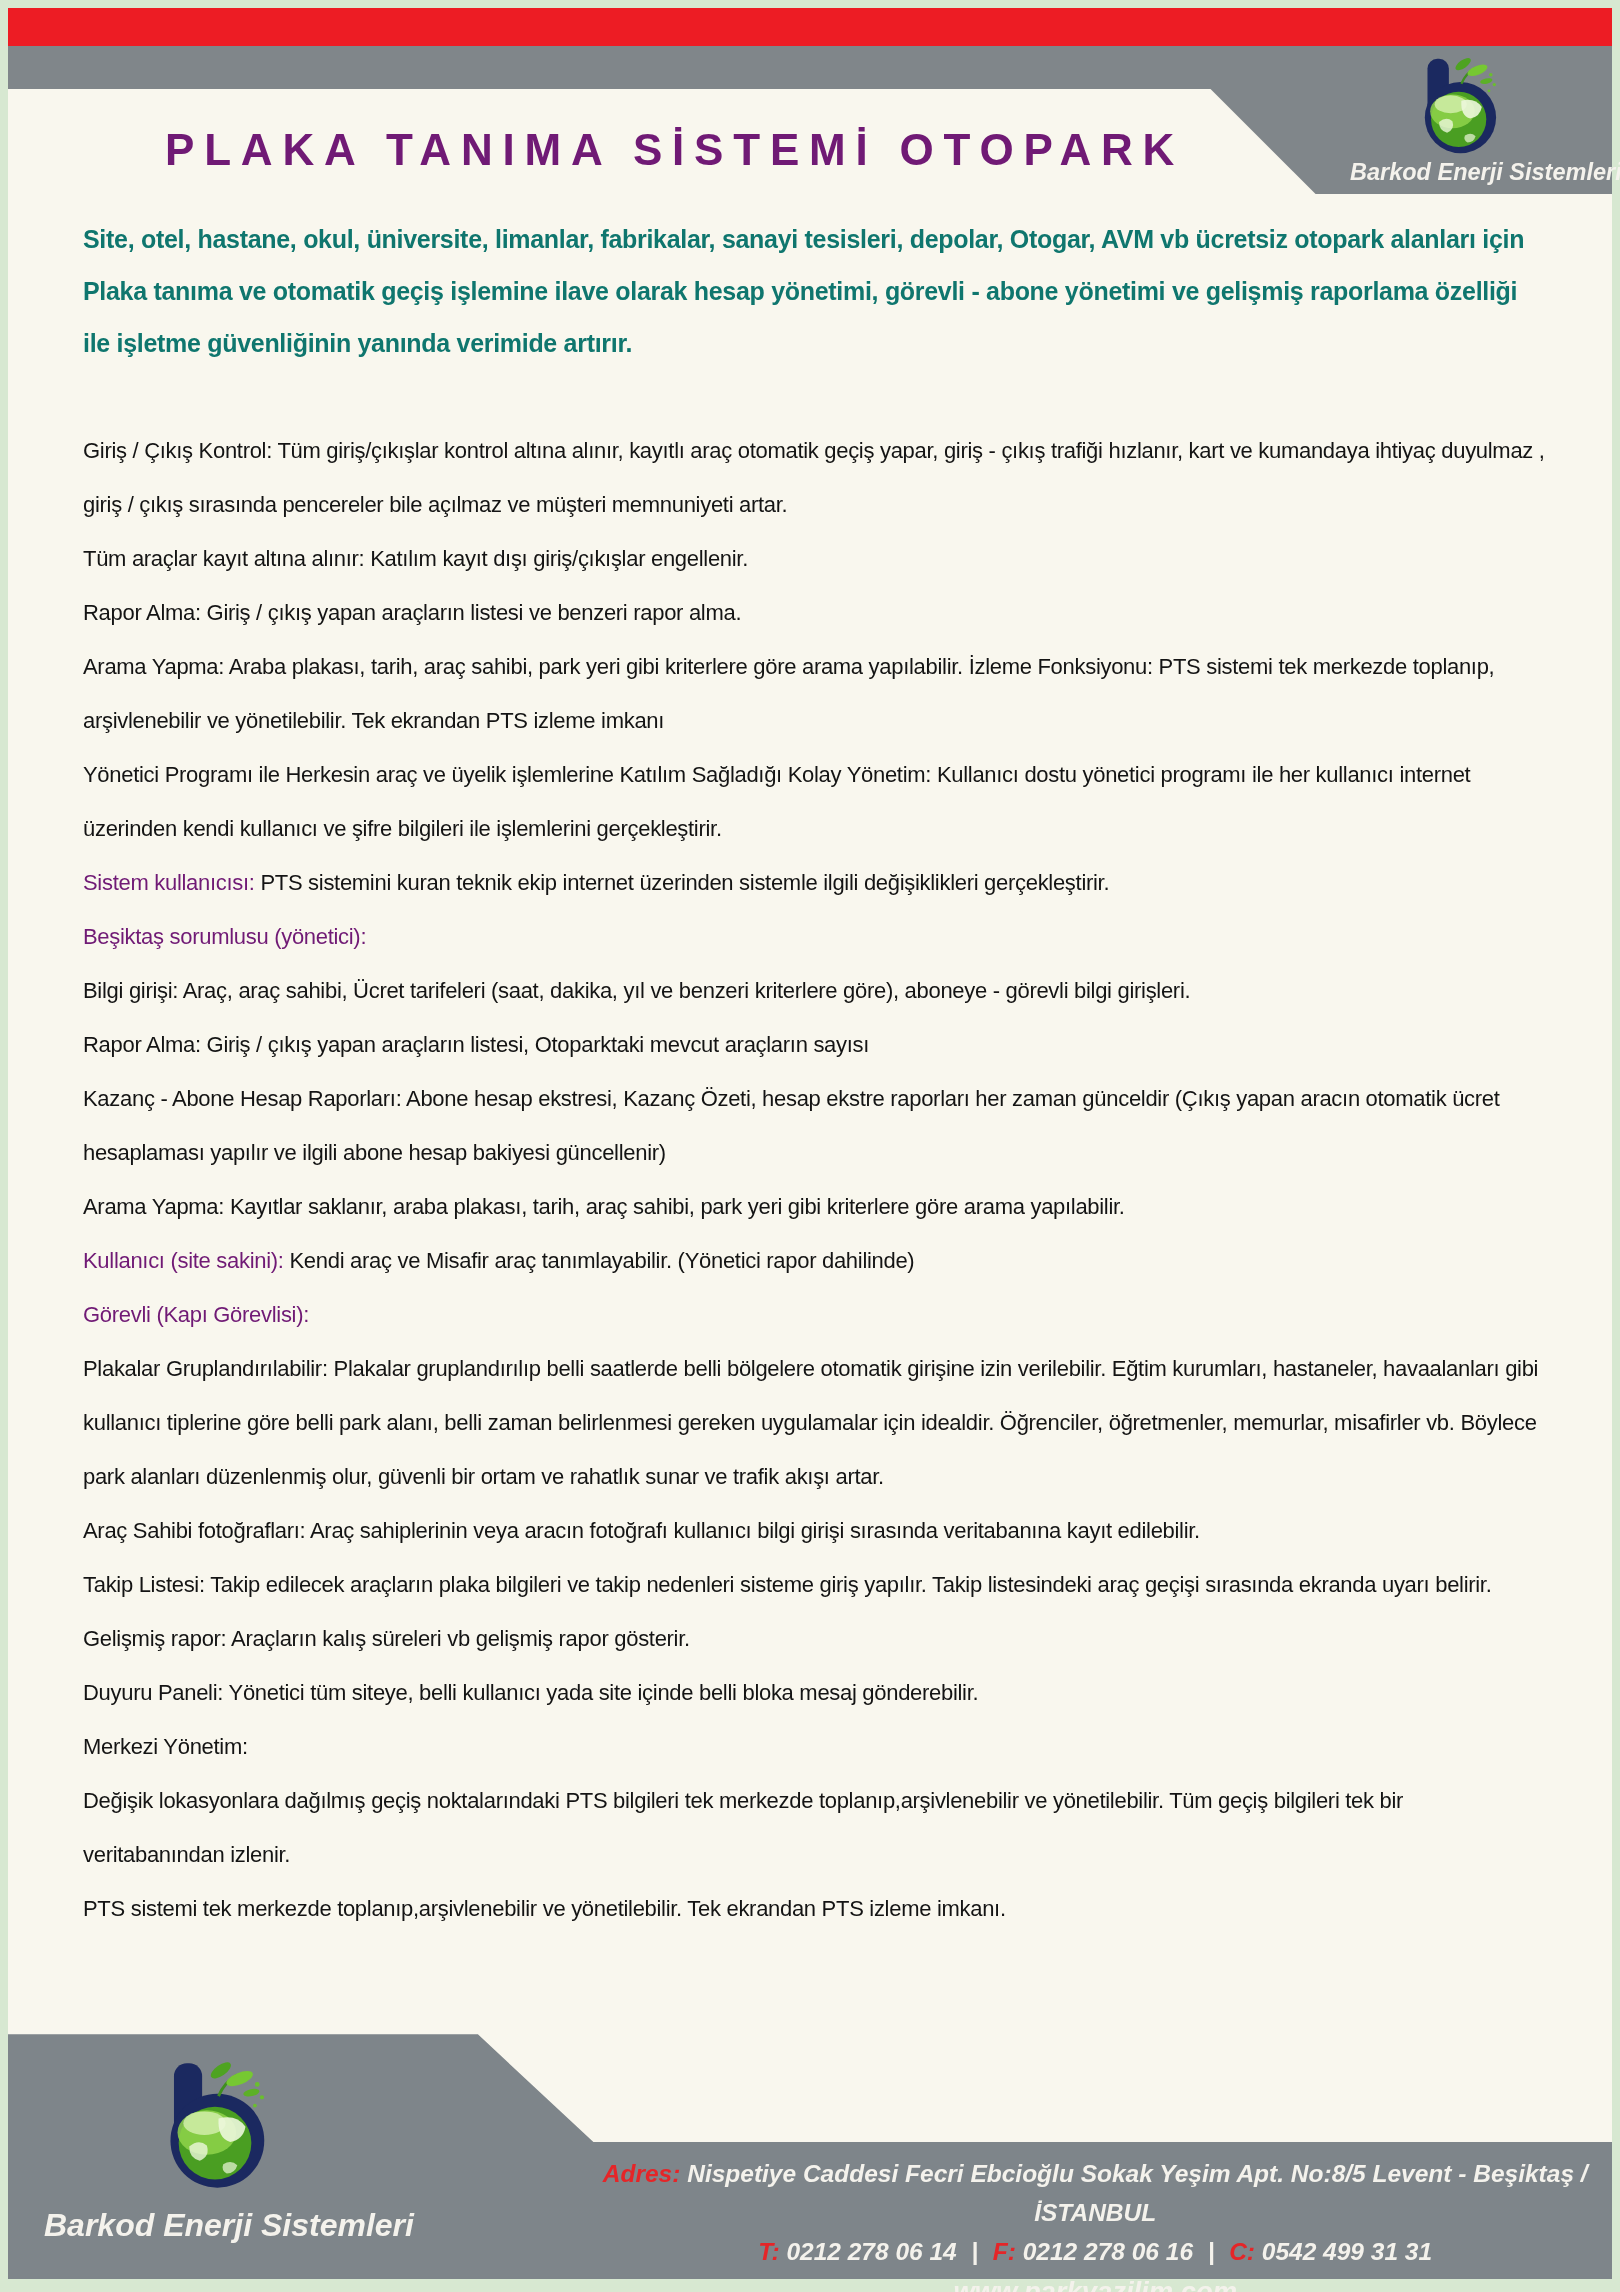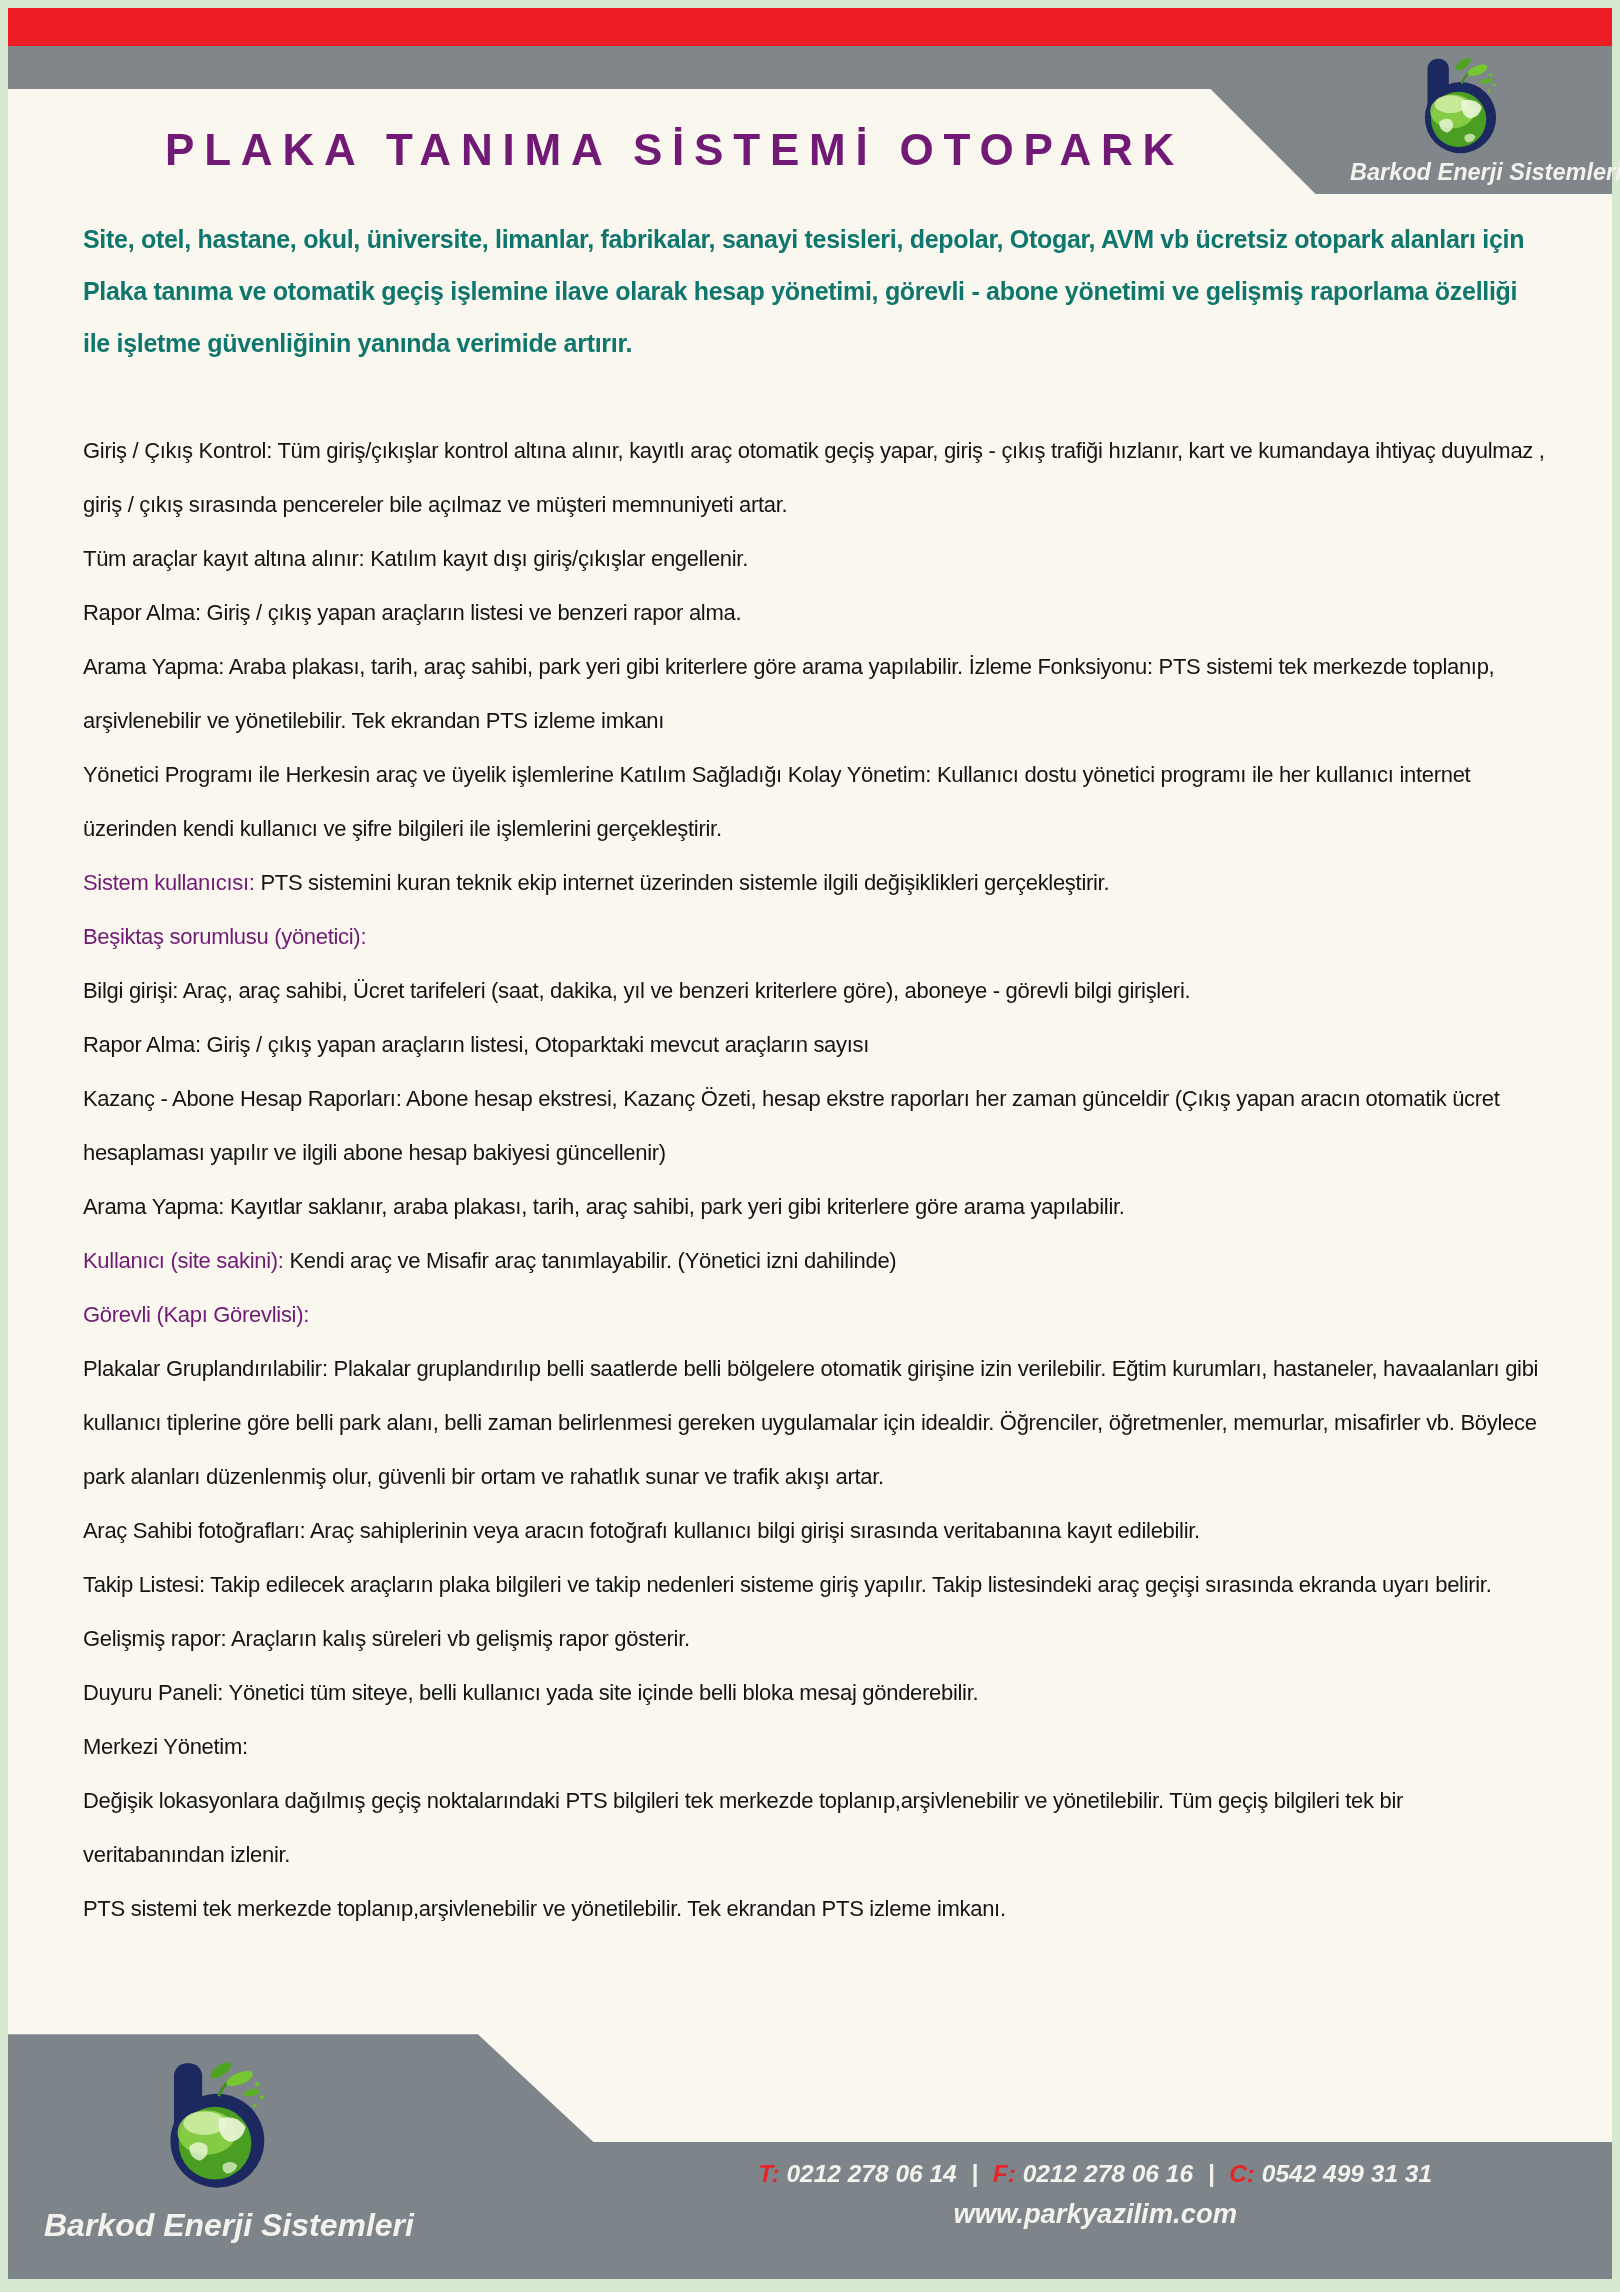--- a/index.html
+++ b/index.html
@@ -98,21 +98,21 @@
       <p class="para"><span class="lead">Tüm araçlar kayıt altına alınır: </span><span>Katılım kayıt dışı giriş/çıkışlar engellenir.</span></p>
       <p class="para"><span class="lead">Rapor Alma: </span><span>Giriş / çıkış yapan araçların listesi ve benzeri rapor alma.</span></p>
       <p class="para"><span class="lead">Arama Yapma: </span><span>Araba plakası, tarih, araç sahibi, park yeri gibi kriterlere göre arama yapılabilir. İzleme Fonksiyonu: PTS sistemi tek merkezde toplanıp, arşivlenebilir ve yönetilebilir. Tek ekrandan PTS izleme imkanı</span></p>
       <p class="para"><span class="lead">Yönetici Programı ile Herkesin araç ve üyelik işlemlerine Katılım Sağladığı Kolay Yönetim: </span><span>Kullanıcı dostu yönetici programı ile her kullanıcı internet üzerinden kendi kullanıcı ve şifre bilgileri ile işlemlerini gerçekleştirir.</span></p>
       <p class="para"><span class="lead blue">Sistem kullanıcısı: </span><span>PTS sistemini kuran teknik ekip internet üzerinden sistemle ilgili değişiklikleri gerçekleştirir.</span></p>
       <p class="para"><span class="lead blue">Beşiktaş sorumlusu (yönetici): </span></p>
       <p class="para"><span>Bilgi girişi: Araç, araç sahibi, Ücret tarifeleri (saat, dakika, yıl ve benzeri kriterlere göre), aboneye - görevli bilgi girişleri.</span></p>
       <p class="para"><span>Rapor Alma: Giriş / çıkış yapan araçların listesi, Otoparktaki mevcut araçların sayısı</span></p>
       <p class="para"><span>Kazanç - Abone Hesap Raporları: Abone hesap ekstresi, Kazanç Özeti, hesap ekstre raporları her zaman günceldir (Çıkış yapan aracın otomatik ücret hesaplaması yapılır ve ilgili abone hesap bakiyesi güncellenir)</span></p>
       <p class="para"><span>Arama Yapma: Kayıtlar saklanır, araba plakası, tarih, araç sahibi, park yeri gibi kriterlere göre arama yapılabilir.</span></p>
-      <p class="para"><span class="lead blue">Kullanıcı (site sakini): </span><span>Kendi araç ve Misafir araç tanımlayabilir. (Yönetici izni dahilinde)</span></p>
+      <p class="para"><span class="lead blue">Kullanıcı (site sakini): </span><span>Kendi araç ve Misafir araç tanımlayabilir. (Yönetici rapor dahilinde)</span></p>
       <p class="para"><span class="lead blue">Görevli (Kapı Görevlisi): </span></p>
       <p class="para"><span class="lead">Plakalar Gruplandırılabilir: </span><span>Plakalar gruplandırılıp belli saatlerde belli bölgelere otomatik girişine izin verilebilir. Eğtim kurumları, hastaneler, havaalanları gibi kullanıcı tiplerine göre belli park alanı, belli zaman belirlenmesi gereken uygulamalar için idealdir. Öğrenciler, öğretmenler, memurlar, misafirler vb. Böylece park alanları düzenlenmiş olur, güvenli bir ortam ve rahatlık sunar ve trafik akışı artar.</span></p>
       <p class="para"><span class="lead">Araç Sahibi fotoğrafları: </span><span>Araç sahiplerinin veya aracın fotoğrafı kullanıcı bilgi girişi sırasında veritabanına kayıt edilebilir.</span></p>
       <p class="para"><span class="lead">Takip Listesi: </span><span>Takip edilecek araçların plaka bilgileri ve takip nedenleri sisteme giriş yapılır. Takip listesindeki araç geçişi sırasında ekranda uyarı belirir.</span></p>
       <p class="para"><span class="lead">Gelişmiş rapor: </span><span>Araçların kalış süreleri vb gelişmiş rapor gösterir.</span></p>
       <p class="para"><span class="lead">Duyuru Paneli: </span><span>Yönetici tüm siteye, belli kullanıcı yada site içinde belli bloka mesaj gönderebilir.</span></p>
       <p class="para"><span class="lead">Merkezi Yönetim: </span></p>
       <p class="para"><span>Değişik lokasyonlara dağılmış geçiş noktalarındaki PTS bilgileri tek merkezde toplanıp,arşivlenebilir ve yönetilebilir. Tüm geçiş bilgileri tek bir veritabanından izlenir.</span></p>
       <p class="para"><span>PTS sistemi tek merkezde toplanıp,arşivlenebilir ve yönetilebilir. Tek ekrandan PTS izleme imkanı.</span></p>
     </div>
@@ -132,20 +132,24 @@
     <circle cx="53" cy="70" r="31" fill="#4a9e22"></circle>
     <ellipse cx="46" cy="61" rx="25" ry="19" fill="#8fd44a" opacity="0.85"></ellipse>
     <ellipse cx="44" cy="53" rx="18" ry="10" fill="#d6f0b0" opacity="0.8"></ellipse>
     <path d="M56 49 q15 -4 23 7 q-2 11 -13 13 q-11 -3 -10 -20z" fill="#ecf7dc" opacity="0.9"></path>
     <path d="M31 73 q8 -7 15 -1 q3 9 -6 13 q-9 -2 -9 -12z" fill="#ecf7dc" opacity="0.8"></path>
     <path d="M60 88 q7 -4 12 1 q-2 7 -9 7 q-5 -3 -3 -8z" fill="#ecf7dc" opacity="0.7"></path>
   </svg>
   <div class="footer-brand">Barkod Enerji Sistemleri</div>
 
   <div class="footer-info">
+    <div class="footer-line1">
+      <span class="red-label">Adres:</span>
+      <span>Nispetiye Caddesi Fecri Ebcioğlu Sokak Yeşim Apt. No:8/5 Levent - Beşiktaş / İSTANBUL</span>
+    </div>
     <div class="footer-line2">
       <span class="red-label">T:</span>
       <span>0212 278 06 14</span>
       <span class="sep">|</span>
       <span class="red-label">F:</span>
       <span>0212 278 06 16</span>
       <span class="sep">|</span>
       <span class="red-label">C:</span>
       <span>0542 499 31 31</span>
     </div>

